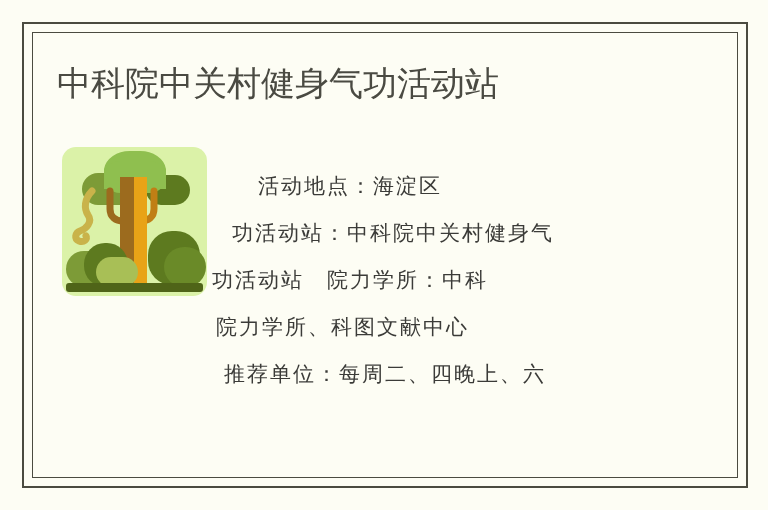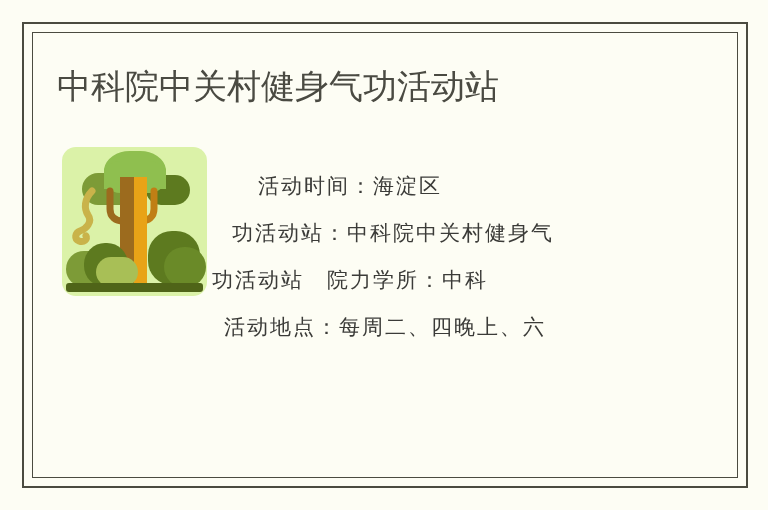--- a/index.html
+++ b/index.html
@@ -47,21 +47,21 @@
   }
 
   #page-title {
     position: absolute;
     left: 57px;
     top: 64px;
     font-size: 34px;
     line-height: 44px;
     letter-spacing: 0px;
     color: #4a4a42;
-    font-family: Liberation Sans, sans-serif;
+    font-family: Liberation Mono, monospace;
     font-weight: 400;
     white-space: nowrap;
   }
 
   
   #tree-illustration {
     position: absolute;
     left: 62px;
     top: 147px;
     width: 145px;
@@ -131,19 +131,20 @@
 
       <rect x="4" y="104" width="46" height="36" rx="18" ry="18" fill="#7d9b37"></rect>
       <rect x="22" y="96" width="44" height="44" rx="21" ry="21" fill="#5d7a1f"></rect>
       <rect x="34" y="110" width="42" height="30" rx="15" ry="15" fill="#a8bf56"></rect>
 
       <rect x="4" y="136" width="137" height="9" rx="3" ry="3" fill="#4f6418"></rect>
     </svg>
   </div>
 
   <div id="info-block">
-    <div class="info-line indent-1">活动时间：海淀区</div>
+    <div class="info-line indent-1">活动地点：海淀区</div>
     <div class="info-line indent-2">功活动站：中科院中关村健身气</div>
     <div class="info-line indent-3">功活动站　院力学所：中科</div>
-    <div class="info-line indent-5">活动地点：每周二、四晚上、六</div>
+    <div class="info-line indent-4">院力学所、科图文献中心</div>
+    <div class="info-line indent-5">推荐单位：每周二、四晚上、六</div>
   </div>
 
 </div>
 
 </body></html>

